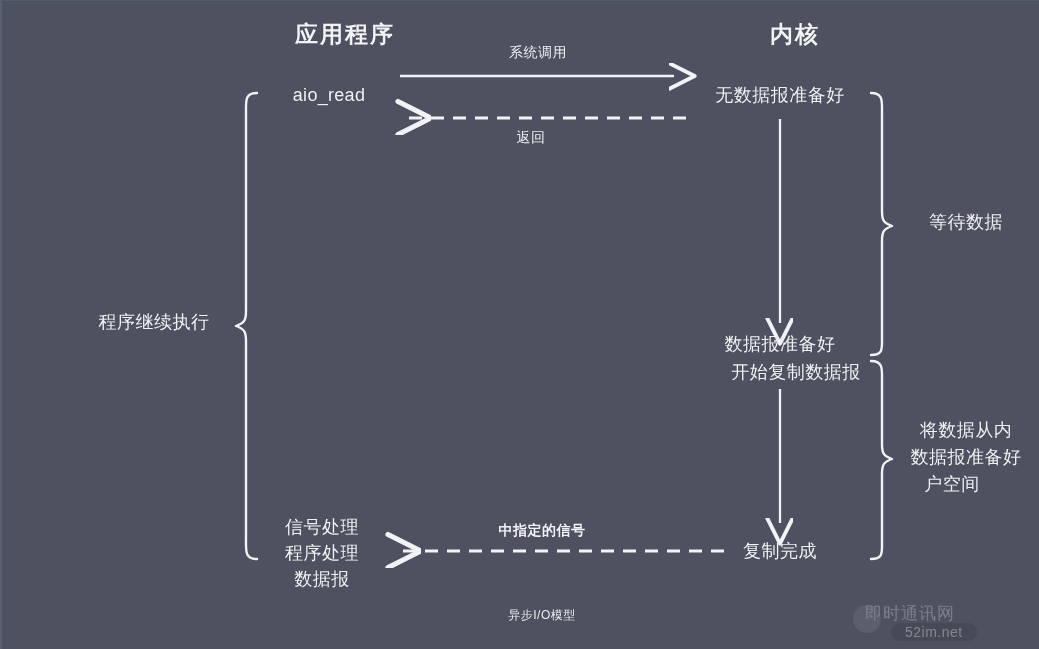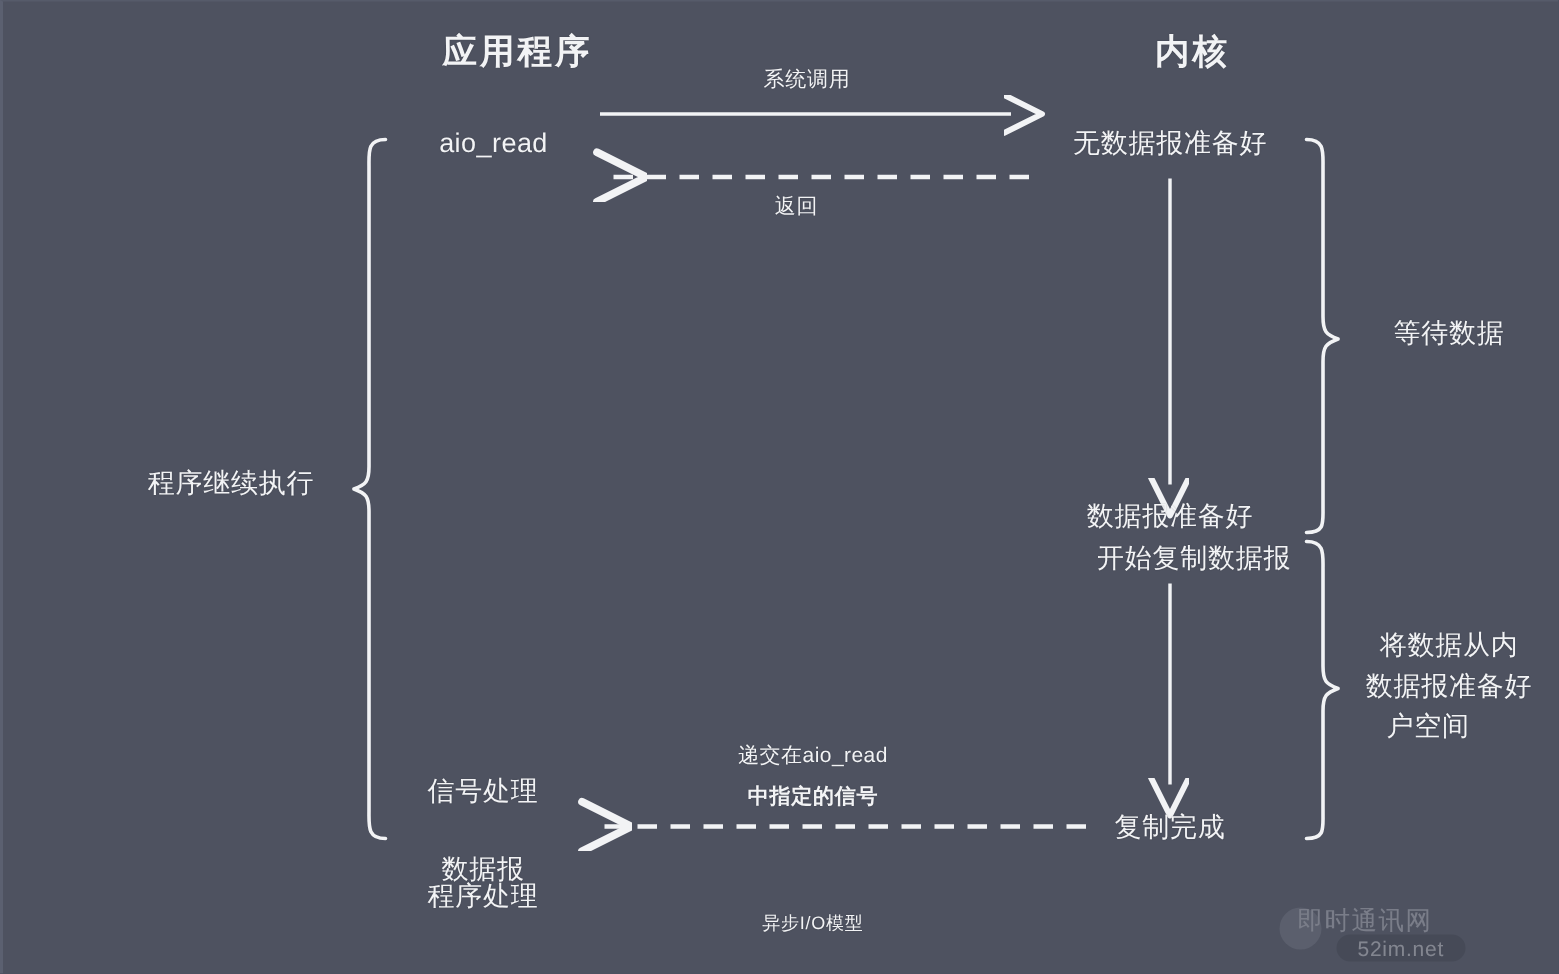--- a/index.html
+++ b/index.html
@@ -204,25 +204,24 @@
 
   <div class="lbl side ctr" style="left:152px; top:311px;">程序继续执行</div>
 
   <div class="lbl node ctr" style="left:778px; top:333px;">数据报准备好</div>
   <div class="lbl node ctr" style="left:778px; top:361px;margin-left:16px;">开始复制数据报</div>
 
   <div class="lbl side ctr" style="left:964px; top:419px;">将数据从内</div>
   <div class="lbl side ctr" style="left:964px; top:446px;">数据报准备好</div>
   <div class="lbl side ctr" style="left:950px; top:473px;">户空间</div>
 
-  <div class="lbl edge ctr mono-ish" style="left:540px; top:494px;">递交在aio_read</div>
   <div class="lbl edge ctr" style="left:540px; top:521px;font-weight:bold;">中指定的信号</div>
 
   <div class="lbl node ctr" style="left:320px; top:516px;">信号处理</div>
-  <div class="lbl node ctr" style="left:320px; top:542px;margin-top:44px;">程序处理</div>
+  <div class="lbl node ctr" style="left:320px; top:542px;">程序处理</div>
   <div class="lbl node ctr" style="left:320px; top:568px;">数据报</div>
 
   <div class="lbl node ctr" style="left:778px; top:540px;">复制完成</div>
 
   <div class="lbl caption ctr" style="left:540px; top:607px;">异步I/O模型</div>
 
   <div id="watermark">
     <div id="wm-logo"></div>
     <div id="wm-b">即时通讯网</div>
     <div id="wm-badge">52im.net</div>

